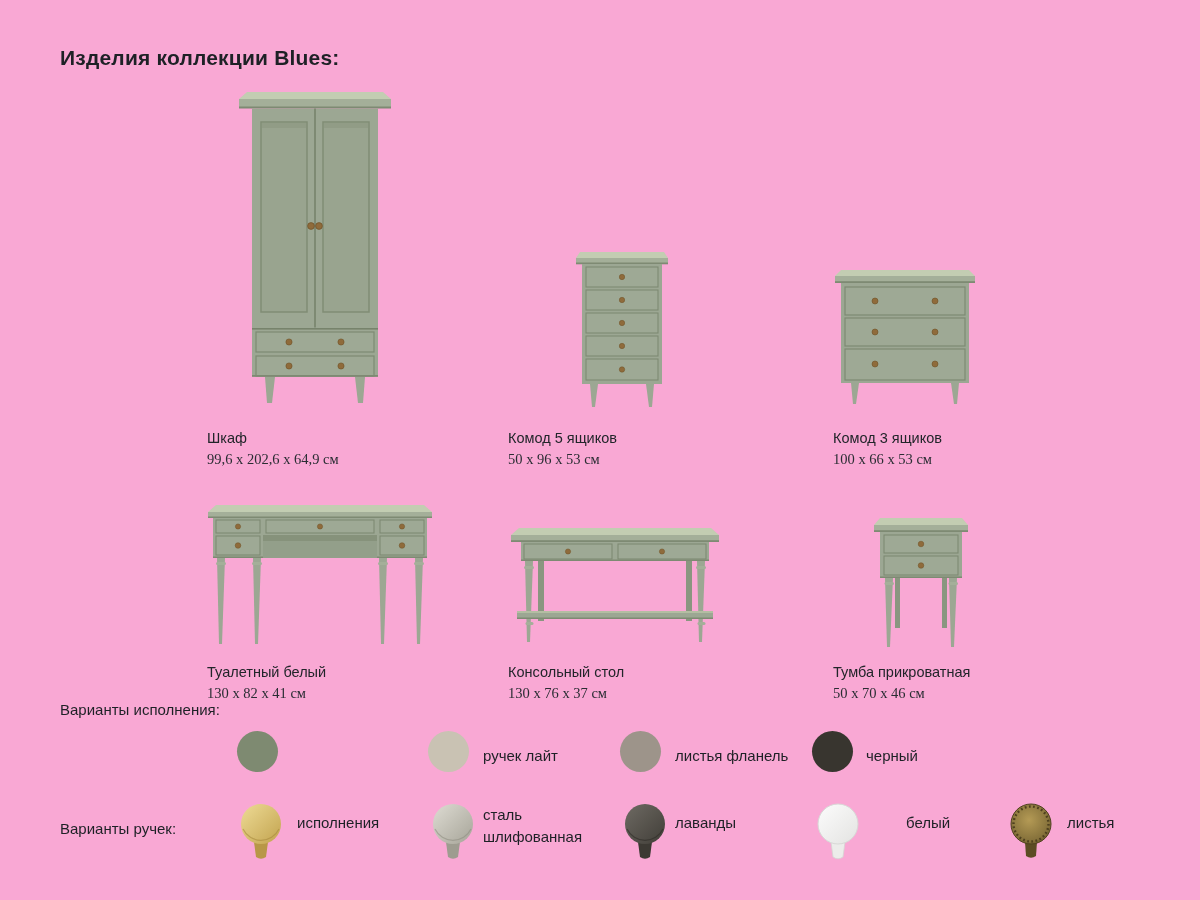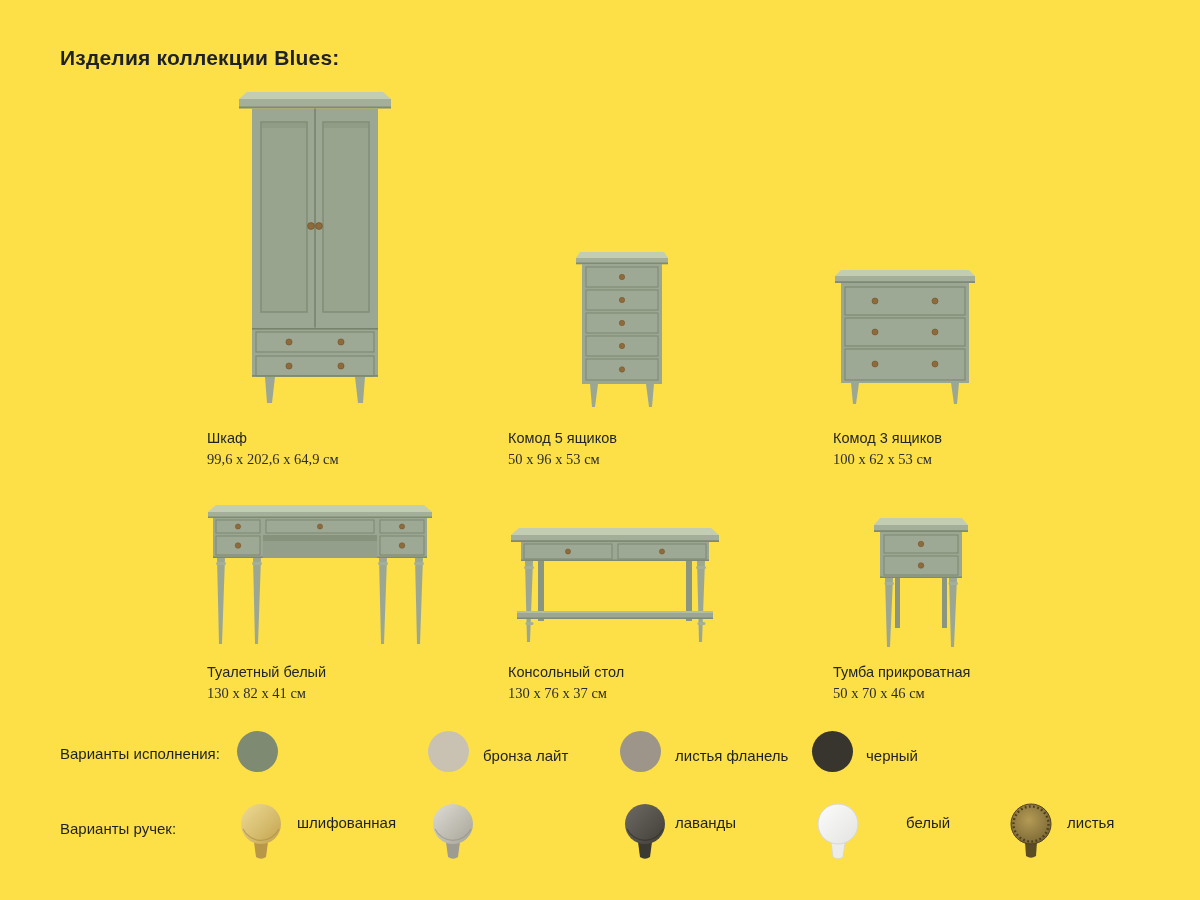--- a/index.html
+++ b/index.html
@@ -1,17 +1,17 @@
 <!DOCTYPE html>
 <html><head>
 <meta charset="utf-8">
 <style>
   html,body{margin:0;padding:0;background:#ffffff;}
   .page{
-    position:relative;width:1200px;height:900px;background:#fde047;
+    position:relative;width:1200px;height:900px;background:#f9a8d4;
     font-family:"Liberation Sans","DejaVu Sans",sans-serif;color:#23262b;overflow:hidden;
   }
   .title{
     position:absolute;left:60px;top:46px;font-size:21px;font-weight:700;
     letter-spacing:.2px;color:#1e2126;
   }
   .product-img{position:absolute;}
   .product-name{position:absolute;font-size:14.5px;line-height:20px;color:#22252a;}
   .product-dims{position:absolute;font-size:14.5px;line-height:20px;color:#2a2d33;font-family:Liberation Serif, serif;}
   .row-label{position:absolute;font-size:15px;color:#1e2126;}
@@ -159,70 +159,71 @@
     <rect x="82.5" y="77" width="9.5" height="3" rx="1.5" fill="#A4AF99"></rect>
   </svg>
 
   <div class="product-name" style="left:207px;top:428px">Шкаф</div>
   <div class="product-dims" style="left:207px;top:449px">99,6 x 202,6 x 64,9 см</div>
 
   <div class="product-name" style="left:508px;top:428px">Комод 5 ящиков</div>
   <div class="product-dims" style="left:508px;top:449px">50 x 96 x 53 см</div>
 
   <div class="product-name" style="left:833px;top:428px">Комод 3 ящиков</div>
-  <div class="product-dims" style="left:833px;top:449px">100 x 62 x 53 см</div>
+  <div class="product-dims" style="left:833px;top:449px">100 x 66 x 53 см</div>
 
   <div class="product-name" style="left:207px;top:662px">Туалетный белый</div>
   <div class="product-dims" style="left:207px;top:683px">130 x 82 x 41 см</div>
 
   <div class="product-name" style="left:508px;top:662px">Консольный стол</div>
   <div class="product-dims" style="left:508px;top:683px">130 x 76 x 37 см</div>
 
   <div class="product-name" style="left:833px;top:662px">Тумба прикроватная</div>
   <div class="product-dims" style="left:833px;top:683px">50 x 70 x 46 см</div>
 
-  <div class="row-label" style="left:60px;top:745px">Варианты исполнения:</div>
+  <div class="row-label" style="left:60px;top:701px">Варианты исполнения:</div>
 
   <div class="swatch" style="left: 237px; top: 731px; background-color: rgb(126, 138, 113);"></div>
 
   <div class="swatch" style="left: 428px; top: 731px; background-color: rgb(201, 194, 179);"></div>
-  <div class="opt-label" style="left:483px;top:745px">бронза лайт</div>
+  <div class="opt-label" style="left:483px;top:745px">ручек лайт</div>
 
   <div class="swatch" style="left: 620px; top: 731px; background-color: rgb(157, 148, 138);"></div>
   <div class="opt-label" style="left:675px;top:745px">листья фланель</div>
 
   <div class="swatch" style="left: 812px; top: 731px; background-color: rgb(56, 53, 47);"></div>
   <div class="opt-label" style="left:866px;top:745px">черный</div>
 
   <div class="row-label" style="left:60px;top:820px">Варианты ручек:</div>
 
   <svg class="knob" style="left:233px;top:801px" width="56" height="60" viewBox="0 0 56 60">
     <defs>
       <linearGradient id="gk-gold" x1="0" y1="0" x2="1" y2="1">
         <stop offset="0" stop-color="#EEDB96"></stop>
           <stop offset="1" stop-color="#C2A34E"></stop>
       </linearGradient>
     </defs>
     <path d="M21,41 L35,41 L33,56 Q28,59.5 23,56 Z" fill="#B89747"></path>
     <circle cx="28" cy="23" r="20" fill="url(#gk-gold)"></circle>
     <path d="M10,28 A20,20 0 0 0 46,28" fill="none" stroke="#A88A3E" stroke-width="1.2" opacity="0.6"></path>
   </svg>
-  <div class="opt-label" style="left:297px;top:812px">шлифованная</div>
+  <div class="opt-label" style="left:297px;top:812px">исполнения</div>
 
   <svg class="knob" style="left:425px;top:801px" width="56" height="60" viewBox="0 0 56 60">
     <defs>
       <linearGradient id="gk-steel" x1="0" y1="0" x2="1" y2="1">
         <stop offset="0" stop-color="#DEDCD3"></stop>
           <stop offset="1" stop-color="#A6A498"></stop>
       </linearGradient>
     </defs>
     <path d="M21,41 L35,41 L33,56 Q28,59.5 23,56 Z" fill="#9E9C90"></path>
     <circle cx="28" cy="23" r="20" fill="url(#gk-steel)"></circle>
     <path d="M10,28 A20,20 0 0 0 46,28" fill="none" stroke="#8F8D82" stroke-width="1.2" opacity="0.6"></path>
   </svg>
+  <div class="opt-label" style="left:483px;top:804px">сталь шлифованная</div>
 
   <svg class="knob" style="left:617px;top:801px" width="56" height="60" viewBox="0 0 56 60">
     <defs>
       <linearGradient id="gk-graphite" x1="0" y1="0" x2="1" y2="1">
         <stop offset="0" stop-color="#6E6A63"></stop>
           <stop offset="1" stop-color="#413E38"></stop>
       </linearGradient>
     </defs>
     <path d="M21,41 L35,41 L33,56 Q28,59.5 23,56 Z" fill="#3C3933"></path>
     <circle cx="28" cy="23" r="20" fill="url(#gk-graphite)"></circle>

